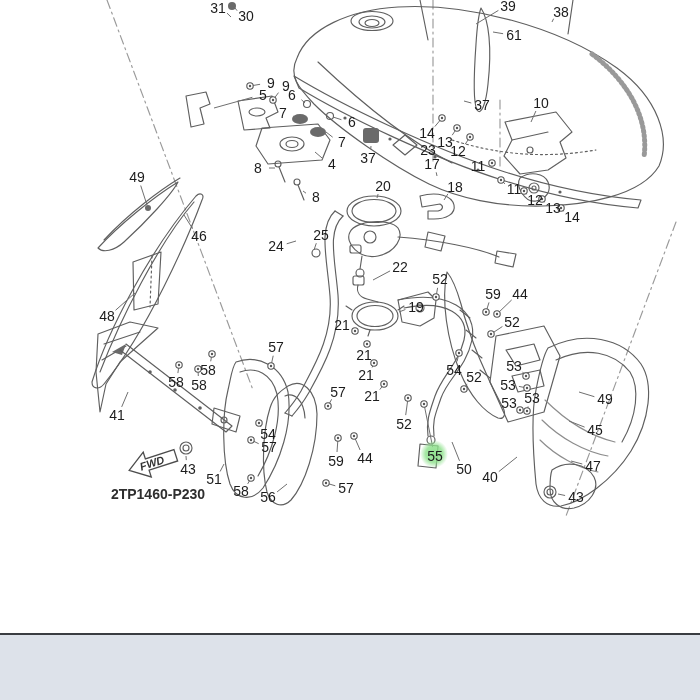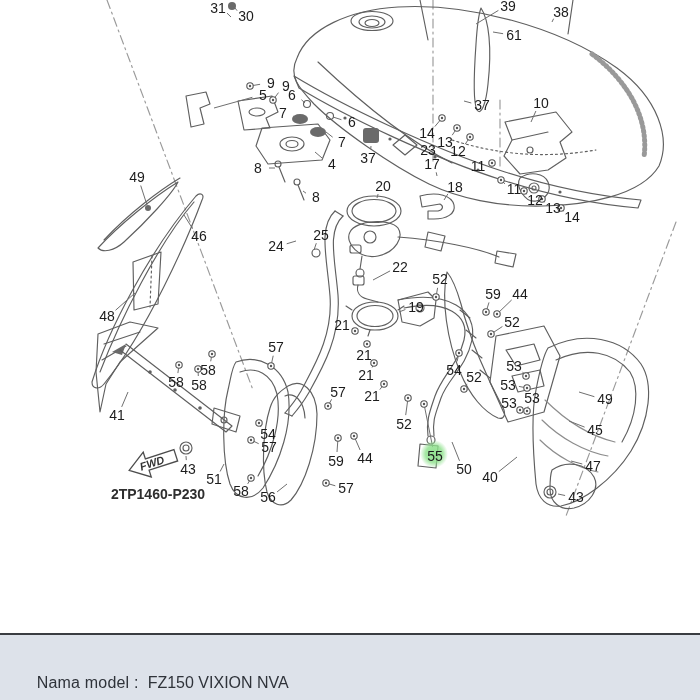--- a/index.html
+++ b/index.html
@@ -535,23 +535,20 @@
           </g>
           <g>
             <text x="107" y="321" text-anchor="middle" font-size="14" font-family="&quot;Liberation Sans&quot;, sans-serif" fill="#1c1c1c">48</text>
           </g>
         </g>
     </svg>
   </div>
 
   <div class="info-bar">
     <div class="info-row">
-      <span class="lbl">Nama model :</span><span class="val">FZ150 VIXION NVA</span>
-    </div>
-    <div class="info-row">
       
     </div>
     <div class="row3">
       <div class="info-row">
         
       </div>
     </div>
   </div>
 
 </div>

